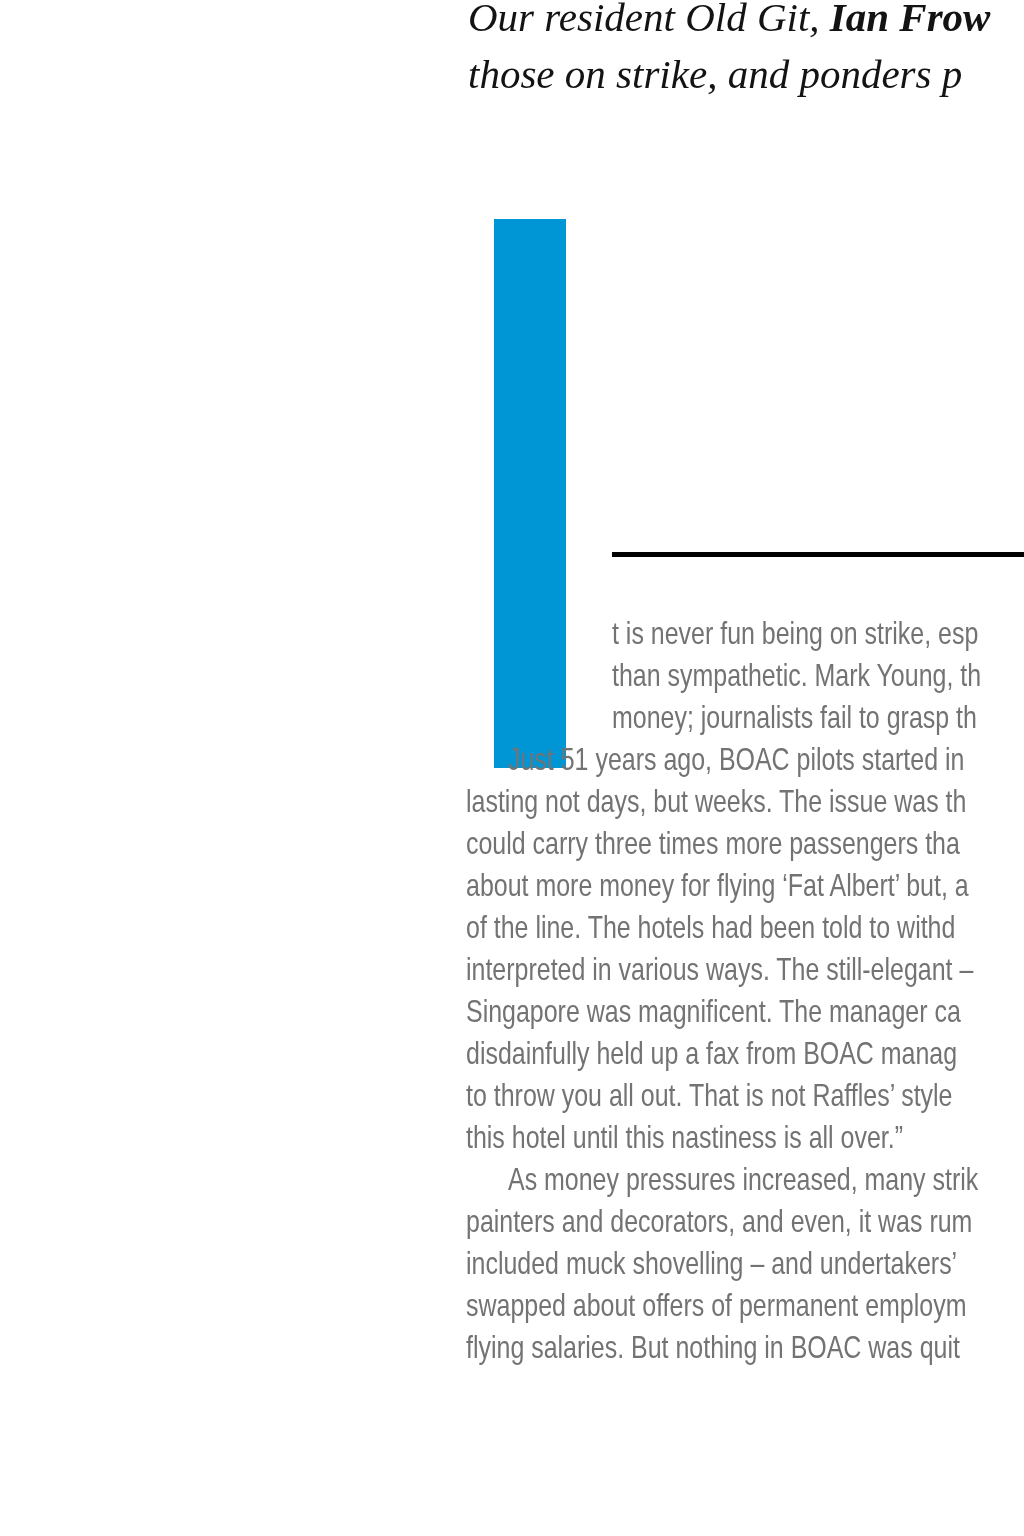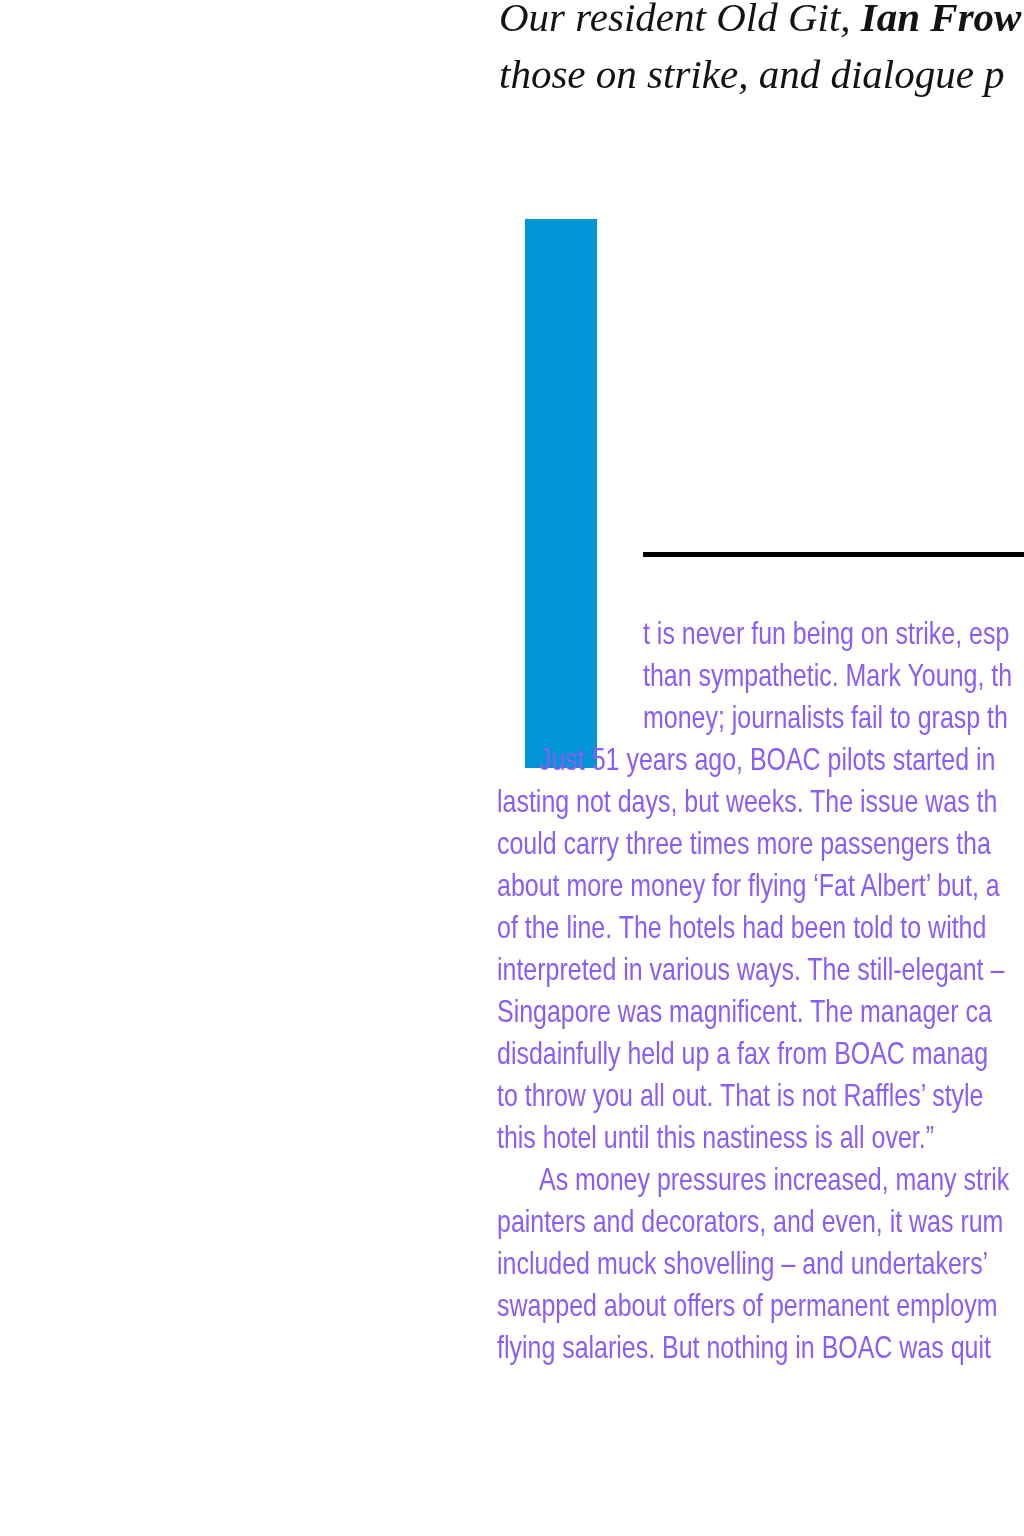--- a/index.html
+++ b/index.html
@@ -4,21 +4,21 @@
 <style>
   html, body { margin: 0; padding: 0; }
   body {
     width: 1024px;
     height: 1536px;
     overflow: hidden;
     background: #ffffff;
     position: relative;
     font-family: "Liberation Sans", sans-serif;
   }
-  .page { position: absolute; inset: 0; margin-left: 31px; }
+  .page { position: absolute; inset: 0; }
 
   
   .headline {
     position: absolute;
     left: 468px;
     top: -11px;
     font-family: "Liberation Serif", serif;
     font-style: italic;
     font-weight: 400;
     font-size: 41px;
@@ -71,28 +71,28 @@
     white-space: nowrap;
   }
 </style>
 </head>
 <body>
 
 <div class="page">
 
   <header class="headline" style="color: rgb(19, 19, 19);">
     <div class="hl-line"><span>Our resident Old Git, </span><span class="hl-bold">Ian Frow</span></div>
-    <div class="hl-line">those on strike, and dialogue p</div>
+    <div class="hl-line">those on strike, and ponders p</div>
   </header>
 
   <div class="drop-cap" style="background: rgb(0, 150, 213);"></div>
 
   <div class="rule" style="background: rgb(0, 0, 0);"></div>
 
-  <div class="body-col" style="color: #8b5cf6;">
+  <div class="body-col" style="color: #737373;">
       <div class="para dropcap-wrap">
         <div class="bline first"><span class="txt">t is never fun being on strike, esp</span></div>
         <div class="bline"><span class="txt">than sympathetic. Mark Young, th</span></div>
         <div class="bline"><span class="txt">money; journalists fail to grasp th</span></div>
       </div>
       <div class="para">
         <div class="bline first"><span class="txt">Just 51 years ago, BOAC pilots started in</span></div>
         <div class="bline"><span class="txt">lasting not days, but weeks. The issue was th</span></div>
         <div class="bline"><span class="txt">could carry three times more passengers tha</span></div>
         <div class="bline"><span class="txt">about more money for flying ‘Fat Albert’ but, a</span></div>

